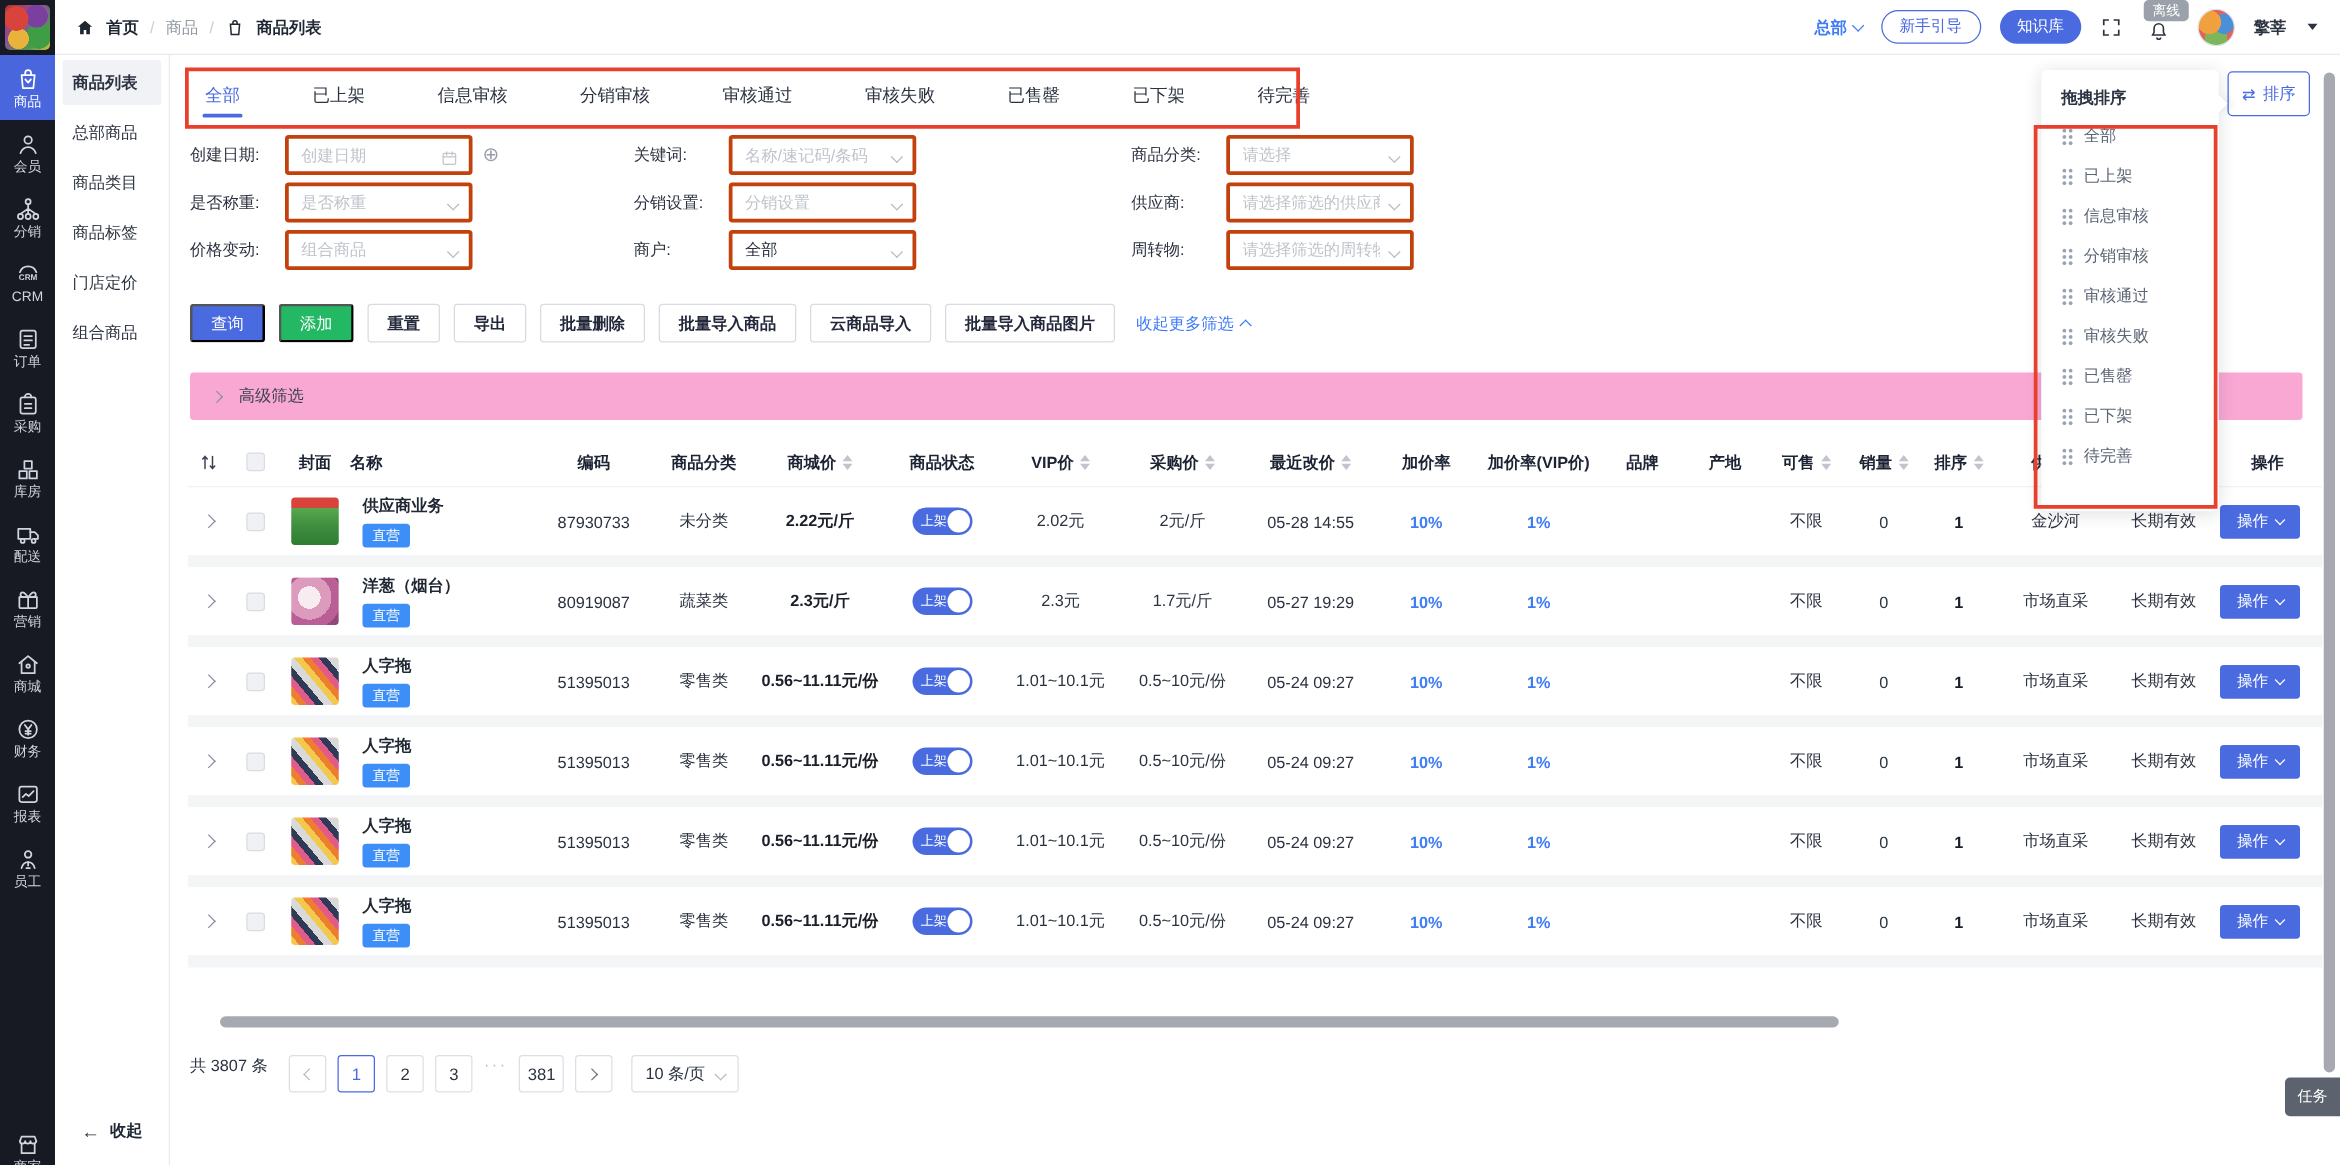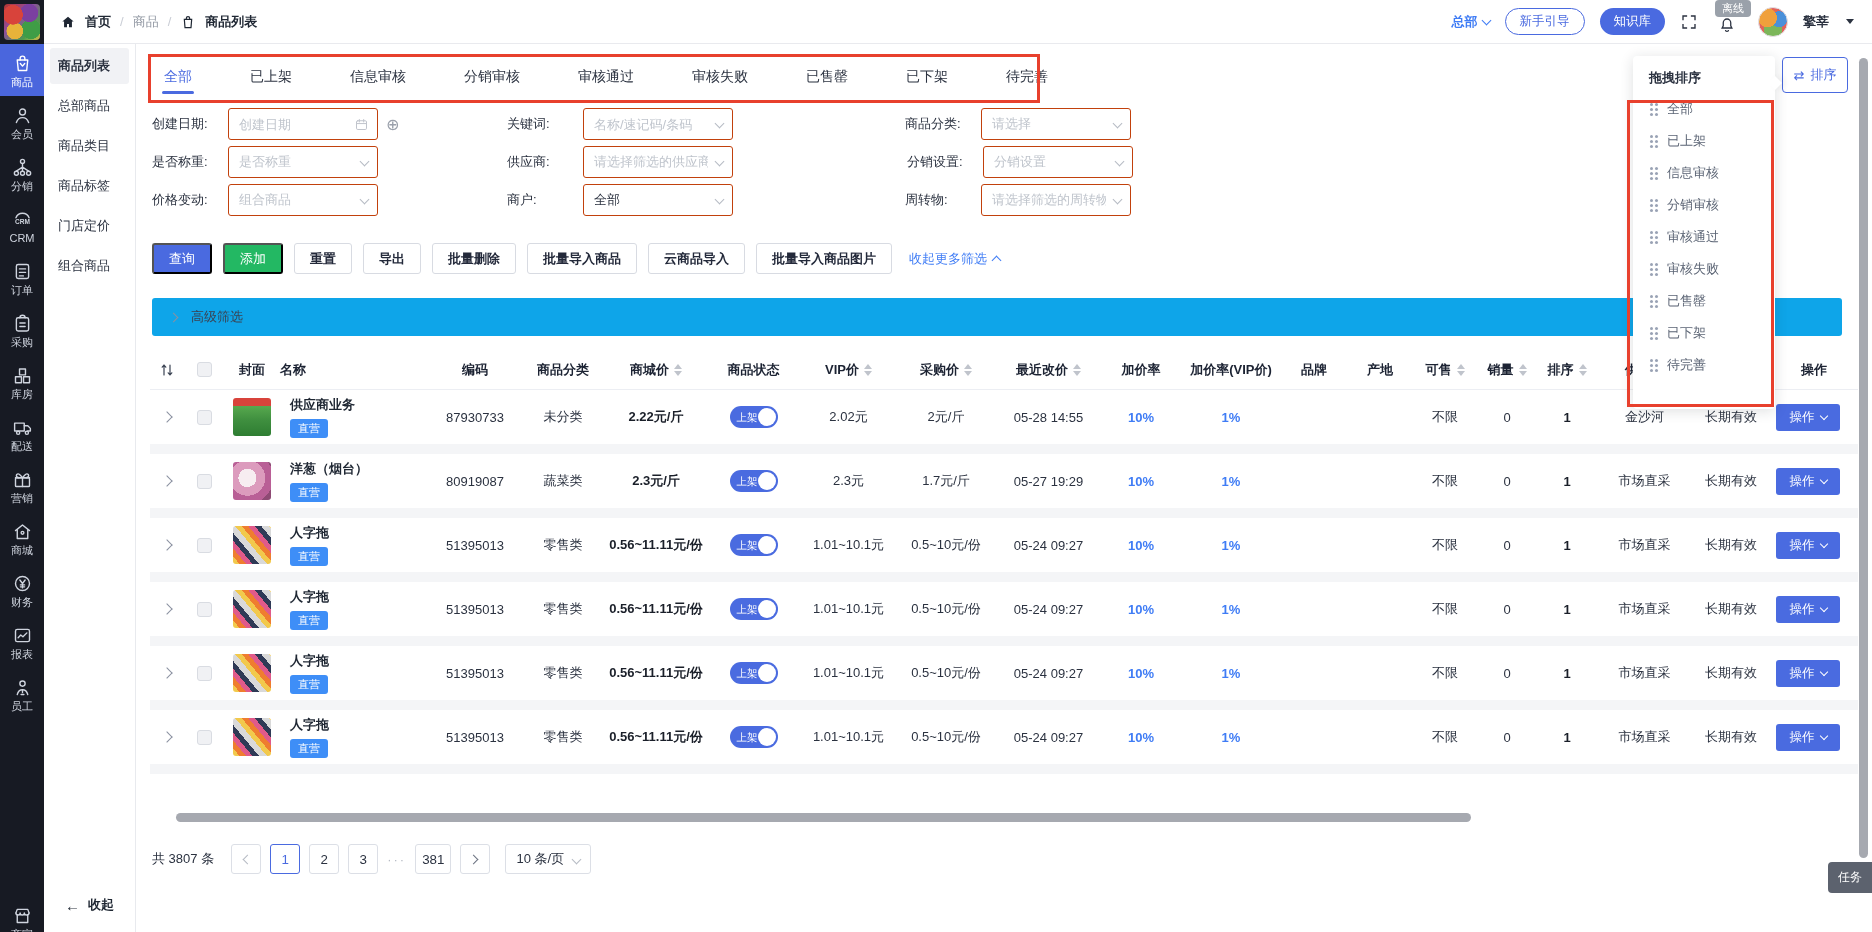--- a/index.html
+++ b/index.html
@@ -73,21 +73,21 @@
 
   .sort-btn { position:absolute; right:24px; top:13px; width:66px; height:36px; border:1px solid #4a6ae0; border-radius:4px;
     color:#4a6ae0; background:#fff; display:flex; align-items:center; justify-content:center; gap:6px; cursor:pointer; z-index:40; font-size:13px; }
 
   
   .filter-grid { position:absolute; left:16px; top:64px; display:flex; flex-direction:column; gap:6px; }
   .f-row { display:flex; align-items:center; height:32px; }
   .f-cell { display:flex; align-items:center; }
   .f-cell.c1 { width:355px; } .f-cell.c2 { width:398px; } .f-cell.c3 { width:400px; }
   .f-label { width:76px; color:#2b3240; }
-  .f-field { position:relative; width:150px; height:32px; border:1px solid #c2410c; border-radius:3px; background:#fff;
+  .f-field { position:relative; width:150px; height:32px; border:3px solid #c2410c; border-radius:3px; background:#fff;
     display:flex; align-items:center; padding:0 24px 0 10px; cursor:pointer; }
   .f-field input { border:none; outline:none; width:100%; font-size:13px; color:#2b3240; background:transparent;
     font-family:"Liberation Sans","DejaVu Sans",sans-serif; }
   .f-field input::placeholder { color:#bfc4cc; }
   .f-val { color:#2b3240; white-space:nowrap; overflow:hidden; }
   .f-val.ph { color:#bfc4cc; }
   .f-chev { position:absolute; right:9px; top:11px; width:7px; height:7px; border-right:1.4px solid #b6bbc4; border-bottom:1.4px solid #b6bbc4; transform:rotate(45deg); }
   .f-cal { position:absolute; right:8px; top:8px; width:15px; height:15px; color:#c0c4cc; }
   .f-cal svg { width:15px; height:15px; }
   .plus-ico { margin-left:8px; color:#9aa0ab; font-size:16px; cursor:pointer; }
@@ -96,21 +96,21 @@
   .action-row { position:absolute; left:16px; top:199px; display:flex; align-items:center; gap:11px; }
   .btn { height:31px; padding:0 15px; border-radius:3px; display:flex; align-items:center; justify-content:center;
     cursor:pointer; font-size:13px; white-space:nowrap; }
   .btn.primary { background:#4a6ae0; color:#fff; }
   .btn.success { background:#23b863; color:#fff; }
   .btn.plain { background:#fff; border:1px solid #d8dbe2; color:#23293a; font-weight:bold; }
   .more-link { color:#3f7cf5; display:flex; align-items:center; gap:6px; cursor:pointer; margin-left:6px; }
   .more-link .chev { border-color:#3f7cf5; }
 
   
-  .adv-bar { position:absolute; left:16px; top:254px; right:30px; height:38px; background:#0ea5e9; border-radius:3px;
+  .adv-bar { position:absolute; left:16px; top:254px; right:30px; height:38px; background:#f9a8d4; border-radius:3px;
     display:flex; align-items:center; gap:14px; padding:0 18px; cursor:pointer; }
   .adv-chev { width:7px; height:7px; border-right:1.5px solid #8a90a0; border-bottom:1.5px solid #8a90a0; transform:rotate(-45deg); }
   .adv-text { color:#3a4252; }
 
   
   .tbl { position:absolute; left:14px; top:306px; right:0; bottom:0; overflow:hidden; }
   .tr, .thead { display:flex; align-items:center; width:1708px; }
   .thead { height:40px; font-weight:bold; color:#1c2333; border-bottom:1px solid #eceef3; }
   .th, .td { flex:0 0 auto; display:flex; align-items:center; justify-content:center; text-align:center; overflow:visible; white-space:nowrap; }
   .th.left, .td.left { justify-content:flex-start; text-align:left; }
@@ -138,21 +138,21 @@
   .op-btn { height:27px; width:64px; background:#4a6be0; border:none; color:#fff; font-size:12.5px; border-radius:3px;
     display:flex; align-items:center; justify-content:center; gap:6px; cursor:pointer; margin-left:-12px;
     font-family:"Liberation Sans","DejaVu Sans",sans-serif; }
   .op-btn .chev { border-color:#fff; width:6px; height:6px; margin-top:-2px; }
 
   
   .hscrollbar { position:absolute; left:40px; top:769px; width:1295px; height:9px; background:#a6a9b0; border-radius:5px; cursor:pointer; z-index:30; }
   .vscrollbar { position:absolute; right:4px; top:14px; width:9px; height:800px; background:#a6a9b0; border-radius:5px; cursor:pointer; z-index:45; }
 
   
-  .pager { position:absolute; left:16px; top:800px; display:flex; align-items:center; gap:9px; background:#fff; z-index:31; }
+  .pager { position:absolute; left:16px; top:800px; display:flex; align-items:flex-start; gap:9px; background:#fff; z-index:31; }
   .pg-total { margin-right:8px; color:#2b3240; }
   .pg-btn { min-width:30px; height:30px; border:1px solid #dcdfe6; border-radius:3px; background:#fff; display:flex;
     align-items:center; justify-content:center; cursor:pointer; color:#2b3240; padding:0 6px; }
   .pg-btn.active { border-color:#4a6ae0; color:#4a6ae0; }
   .pg-btn.nav-chev { color:#b6bbc4; }
   .pg-chev { width:7px; height:7px; border-right:1.6px solid #b6bbc4; border-bottom:1.6px solid #b6bbc4; }
   .pg-chev.l { transform:rotate(135deg); margin-left:3px; }
   .pg-chev.r { transform:rotate(-45deg); margin-right:3px; border-color:#6b7280; }
   .pg-dots { color:#b6bbc4; letter-spacing:2px; }
   .pg-size { height:30px; border:1px solid #dcdfe6; border-radius:3px; display:flex; align-items:center; gap:9px;
@@ -434,31 +434,31 @@
           </div>
         </div>
         <div class="f-row">
           <div class="f-cell c1">
             <span class="f-label">是否称重:</span>
             <div class="f-field">
               <span class="f-val ph">是否称重</span>
               <i class="f-chev"></i>
             </div>
           </div>
+          <div class="f-cell c2">
+            <span class="f-label">分销设置:</span>
+            <div class="f-field">
+              <span class="f-val ph">分销设置</span>
+              <i class="f-chev"></i>
+            </div>
+          </div>
           <div class="f-cell c3">
             <span class="f-label">供应商:</span>
             <div class="f-field">
               <span class="f-val ph">请选择筛选的供应商</span>
-              <i class="f-chev"></i>
-            </div>
-          </div>
-          <div class="f-cell c2">
-            <span class="f-label">分销设置:</span>
-            <div class="f-field">
-              <span class="f-val ph">分销设置</span>
               <i class="f-chev"></i>
             </div>
           </div>
         </div>
         <div class="f-row">
           <div class="f-cell c1">
             <span class="f-label">价格变动:</span>
             <div class="f-field">
               <span class="f-val ph">组合商品</span>
               <i class="f-chev"></i>

